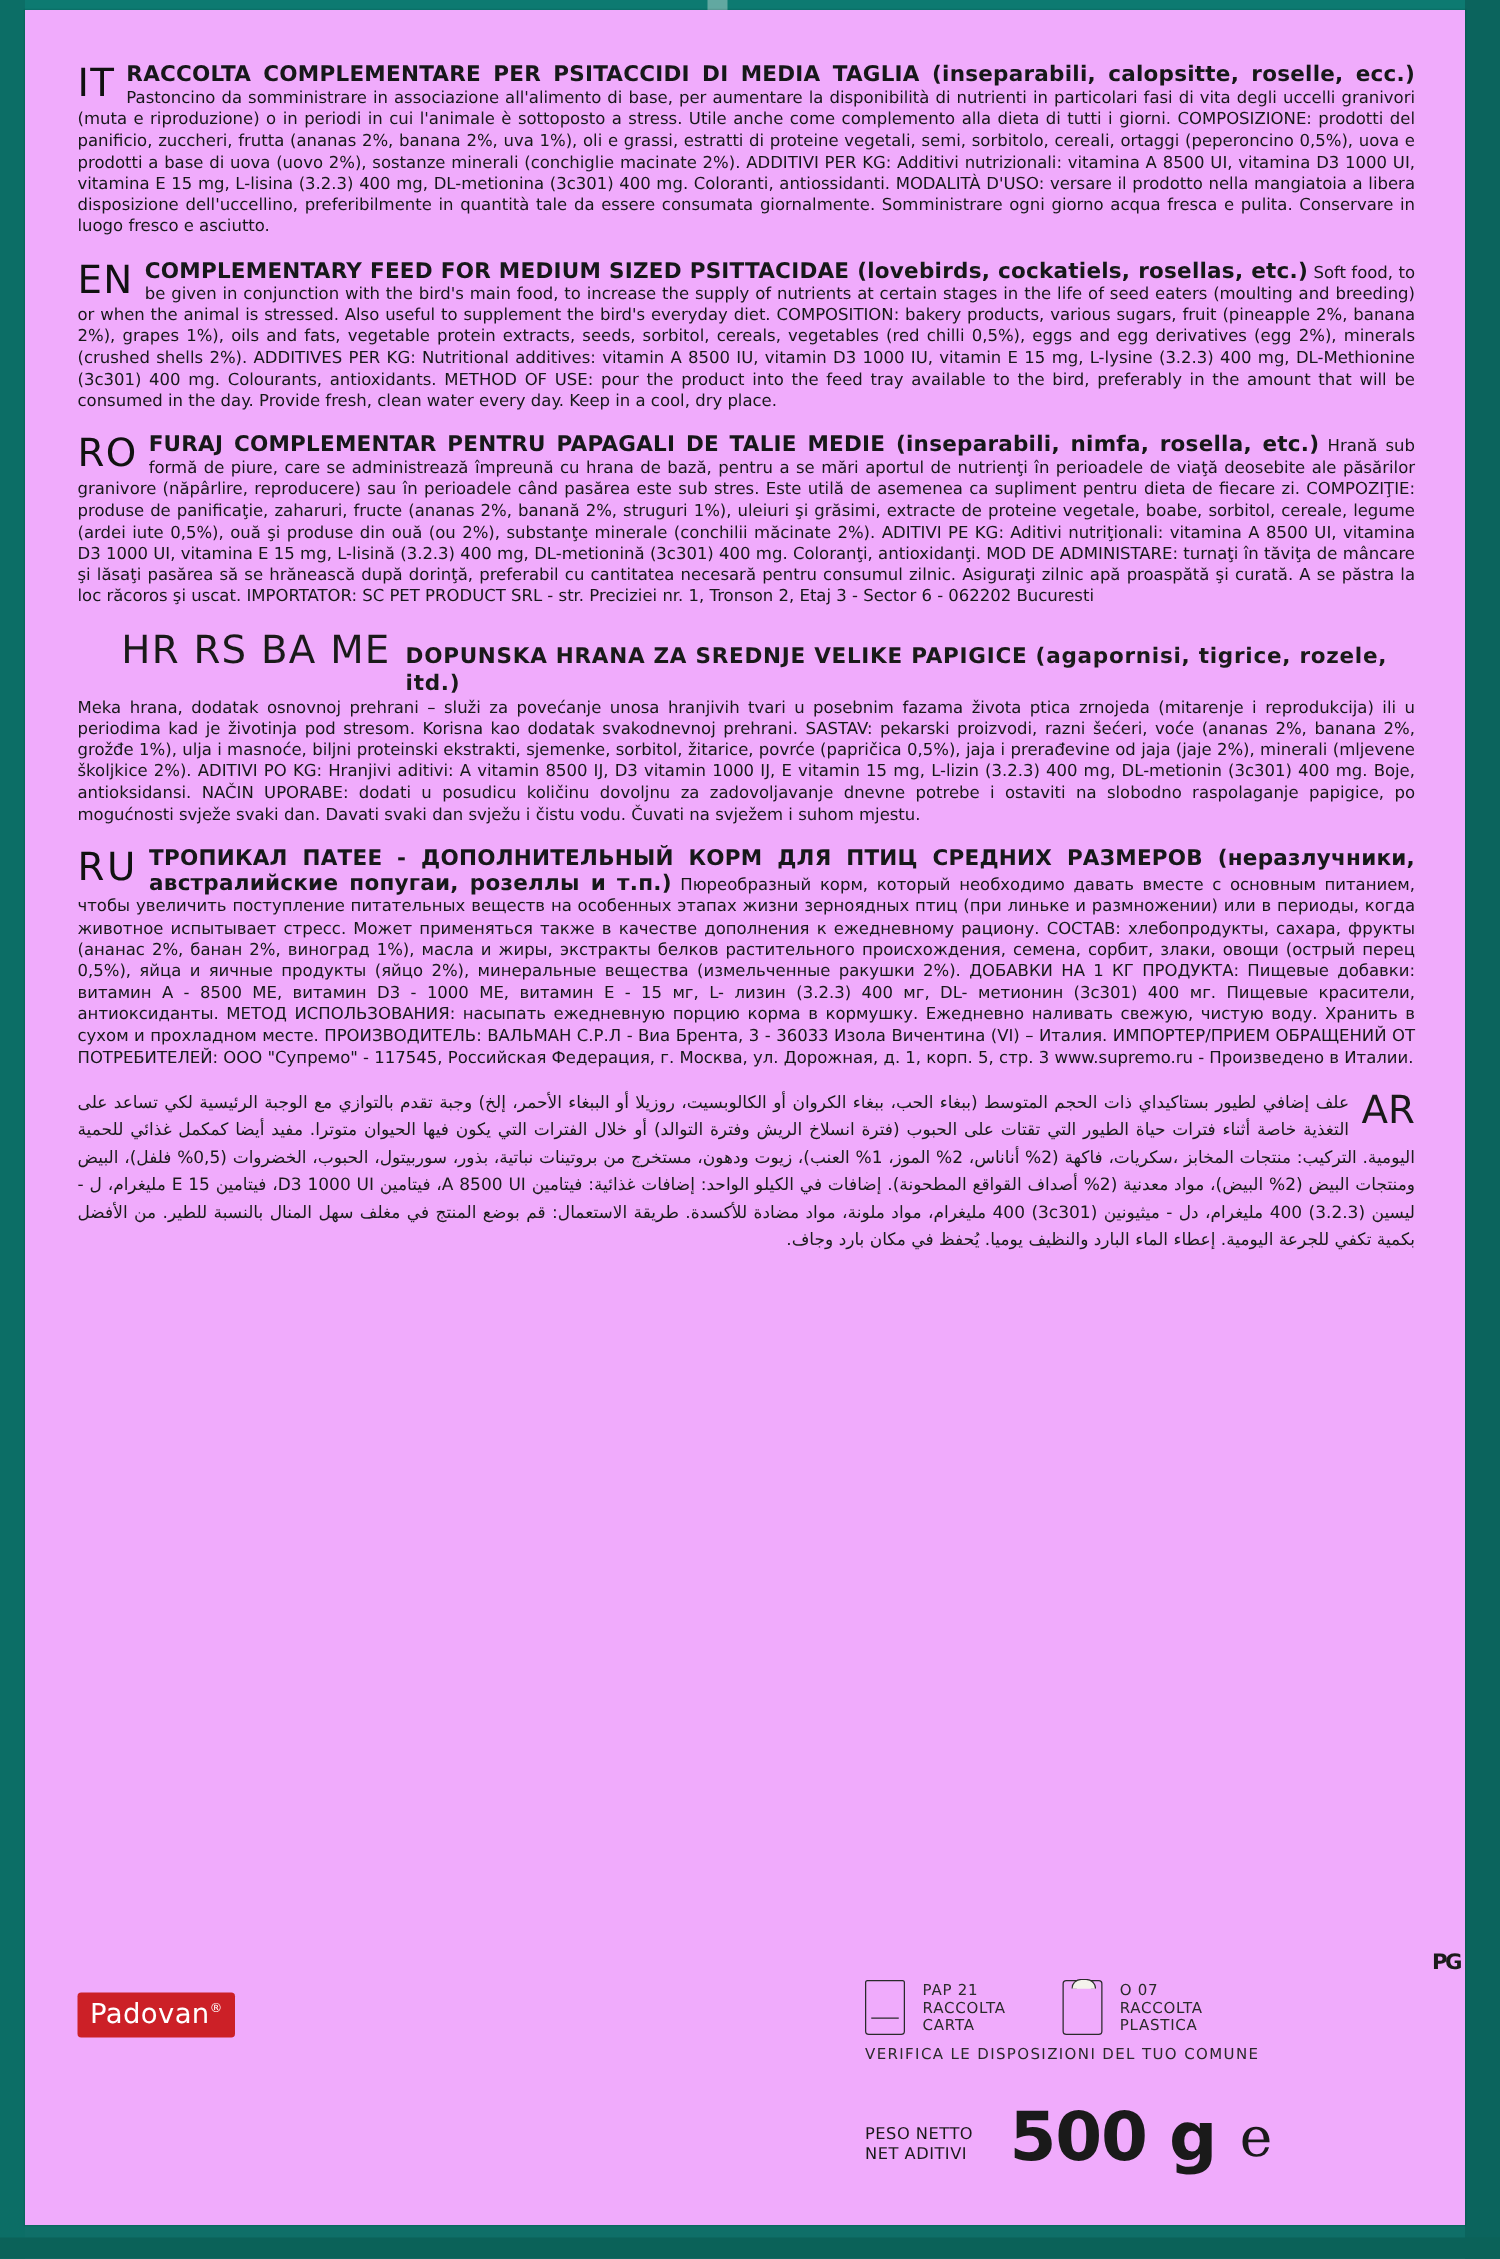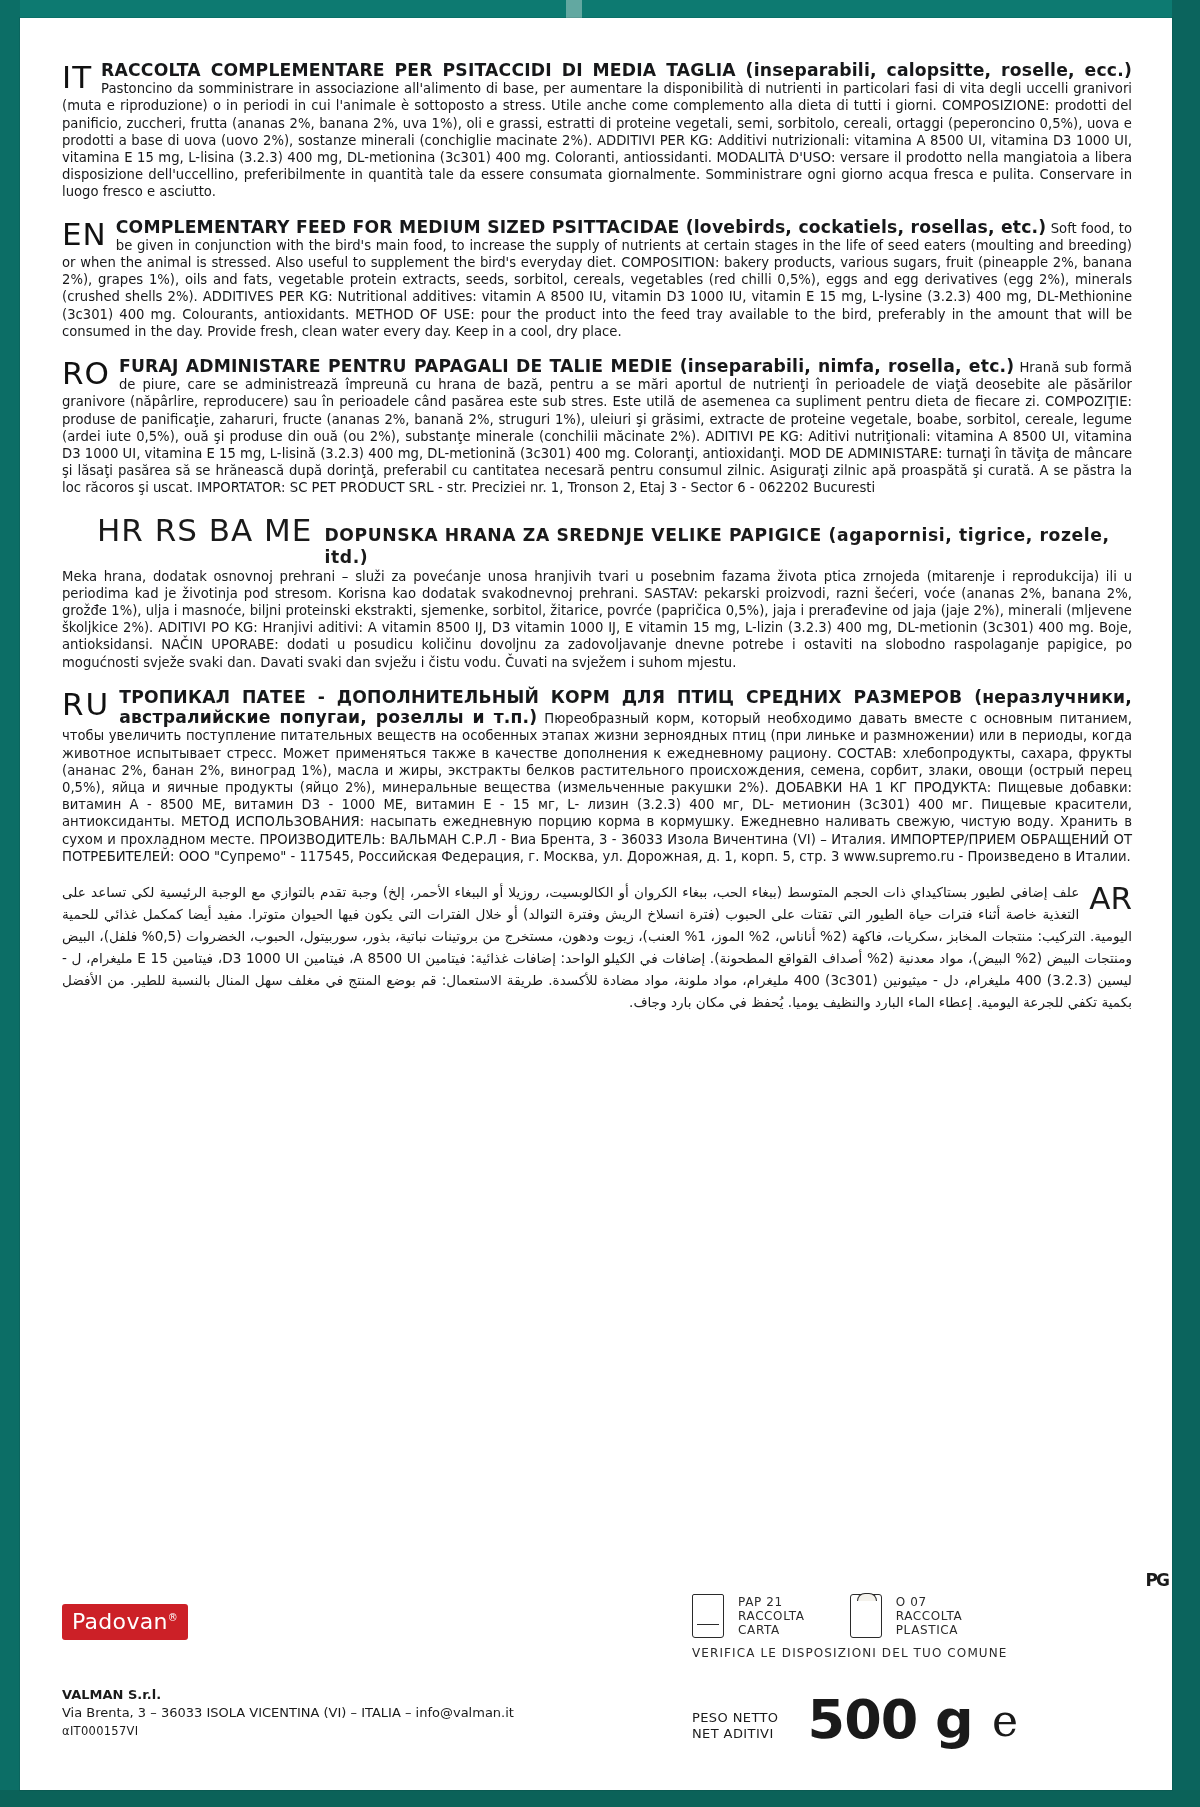--- a/index.html
+++ b/index.html
@@ -11,24 +11,24 @@
     width: 1200px;
     height: 1807px;
     font-family: "DejaVu Sans", sans-serif;
     color: #1a1a1a;
     position: relative;
     overflow: hidden;
   }
   .page {
     position: absolute;
     left: 20px;
-    top: 18px;
+    top: 8px;
     width: 1152px;
     height: 1772px;
-    background: #ffffff;
+    background: #f0abfc;
     box-shadow: 0 0 0 1px rgba(0,0,0,0.08);
     overflow: hidden;
   }
   .edge-left {
     position: absolute;
     left: 0; top: 0; width: 20px; height: 100%;
     background: #0c6e66;
   }
   .edge-top {
     position: absolute;
@@ -274,21 +274,21 @@
       <span class="lang-code">EN</span>
       <div class="btext">
         <b class="hdr">COMPLEMENTARY FEED FOR MEDIUM SIZED PSITTACIDAE (lovebirds, cockatiels, rosellas, etc.)</b>
         <span>Soft food, to be given in conjunction with the bird's main food, to increase the supply of nutrients at certain stages in the life of seed eaters (moulting and breeding) or when the animal is stressed.  Also useful to supplement the bird's everyday diet. COMPOSITION: bakery products, various sugars, fruit (pineapple 2%, banana 2%), grapes 1%), oils and fats, vegetable protein extracts, seeds, sorbitol, cereals, vegetables (red chilli 0,5%), eggs and egg derivatives (egg 2%), minerals (crushed shells 2%). ADDITIVES PER KG: Nutritional additives: vitamin A 8500 IU, vitamin D3 1000 IU, vitamin E 15 mg, L-lysine (3.2.3) 400 mg, DL-Methionine (3c301) 400 mg. Colourants, antioxidants. METHOD OF USE: pour the product into the feed tray available to the bird, preferably in the amount that will be consumed in the day. Provide fresh, clean water every day. Keep in a cool, dry place.</span>
       </div>
     </div>
 
     <div class="block clearfix">
       <span class="lang-code">RO</span>
       <div class="btext">
-        <b class="hdr">FURAJ ADMINISTARE PENTRU PAPAGALI DE TALIE MEDIE (inseparabili, nimfa, rosella, etc.)</b>
+        <b class="hdr">FURAJ COMPLEMENTAR PENTRU PAPAGALI DE TALIE MEDIE (inseparabili, nimfa, rosella, etc.)</b>
         <span>Hrană sub formă de piure, care se administrează împreună cu hrana de bază, pentru a se mări aportul de nutrienţi în perioadele de viaţă deosebite ale păsărilor granivore (năpârlire, reproducere) sau în perioadele când pasărea este sub stres. Este utilă de asemenea ca supliment pentru dieta de fiecare zi. COMPOZIŢIE: produse de panificaţie, zaharuri, fructe (ananas 2%, banană 2%, struguri 1%), uleiuri şi grăsimi, extracte de proteine vegetale, boabe, sorbitol, cereale, legume (ardei iute 0,5%), ouă şi produse din ouă (ou 2%), substanţe minerale (conchilii măcinate 2%). ADITIVI PE KG: Aditivi nutriţionali: vitamina A 8500 UI, vitamina D3 1000 UI, vitamina E 15 mg, L-lisină (3.2.3) 400 mg, DL-metionină (3c301) 400 mg. Coloranţi, antioxidanţi. MOD DE ADMINISTARE: turnaţi în tăviţa de mâncare şi lăsaţi pasărea să se hrănească după dorinţă, preferabil cu cantitatea necesară pentru consumul zilnic. Asiguraţi zilnic apă proaspătă şi curată. A se păstra la loc răcoros şi uscat. IMPORTATOR: SC PET PRODUCT SRL - str. Preciziei nr. 1, Tronson 2, Etaj 3 - Sector 6 - 062202 Bucuresti</span>
       </div>
     </div>
 
     <div class="block">
       <div class="hr-row">
         <span class="hr-codes">HR RS BA ME</span>
         <b class="hr-title">DOPUNSKA HRANA ZA SREDNJE VELIKE PAPIGICE (agapornisi, tigrice, rozele, itd.)</b>
       </div>
       <div class="btext">Meka hrana, dodatak osnovnoj prehrani – služi za povećanje unosa hranjivih tvari u posebnim fazama života ptica zrnojeda (mitarenje i reprodukcija) ili u periodima kad je životinja pod stresom. Korisna kao dodatak svakodnevnoj prehrani. SASTAV: pekarski proizvodi, razni šećeri, voće (ananas 2%, banana 2%, grožđe 1%), ulja i masnoće, biljni proteinski ekstrakti, sjemenke, sorbitol, žitarice, povrće (papričica 0,5%), jaja i prerađevine od jaja (jaje 2%), minerali (mljevene školjkice 2%). ADITIVI PO KG: Hranjivi aditivi: A vitamin 8500 IJ, D3 vitamin 1000 IJ, E vitamin 15 mg, L-lizin (3.2.3) 400 mg, DL-metionin (3c301) 400 mg. Boje, antioksidansi. NAČIN UPORABE: dodati u posudicu količinu dovoljnu za zadovoljavanje dnevne potrebe i ostaviti na slobodno raspolaganje papigice, po mogućnosti svježe svaki dan. Davati svaki dan svježu i čistu vodu. Čuvati na svježem i suhom mjestu.</div>
@@ -310,25 +310,20 @@
   </div>
 
   <div class="eac">PG</div>
 
   <div class="footer">
 
     <div class="brand">
       <span class="brand-logo"><span>Padovan</span><sup>®</sup></span>
     </div>
 
-    <div class="company">
-      <div class="cname">VALMAN S.r.l.</div>
-      <div>Via Brenta, 3 – 36033 ISOLA VICENTINA (VI) – ITALIA – info@valman.it</div>
-      <div class="csmall">αIT000157VI</div>
-    </div>
 
     <div class="recycle">
       <div class="rec-item">
         <span class="rec-icon box"></span>
         <span class="rec-text">
           <div>PAP 21</div>
           <div>RACCOLTA</div>
           <div>CARTA</div>
         </span>
       </div>

